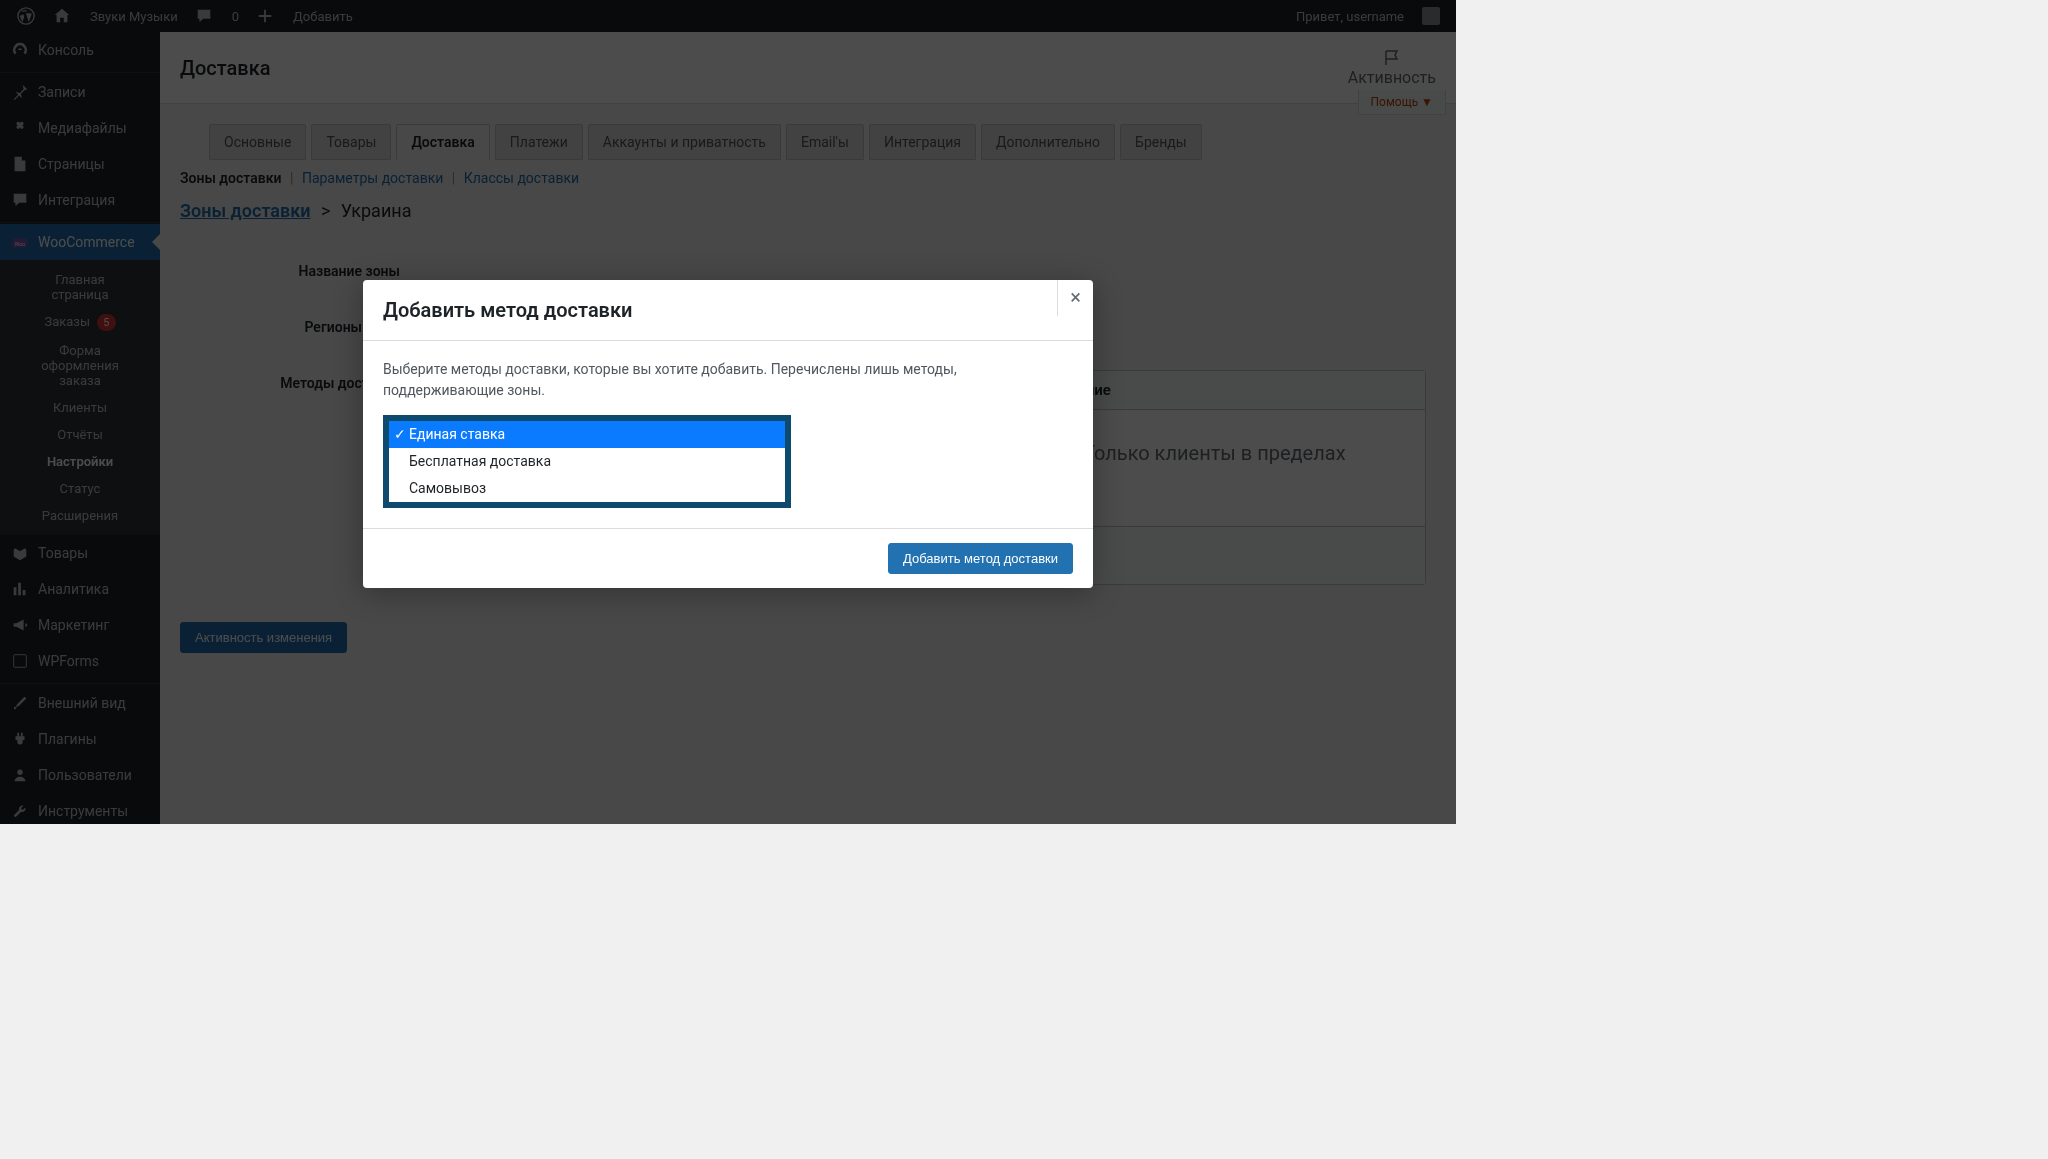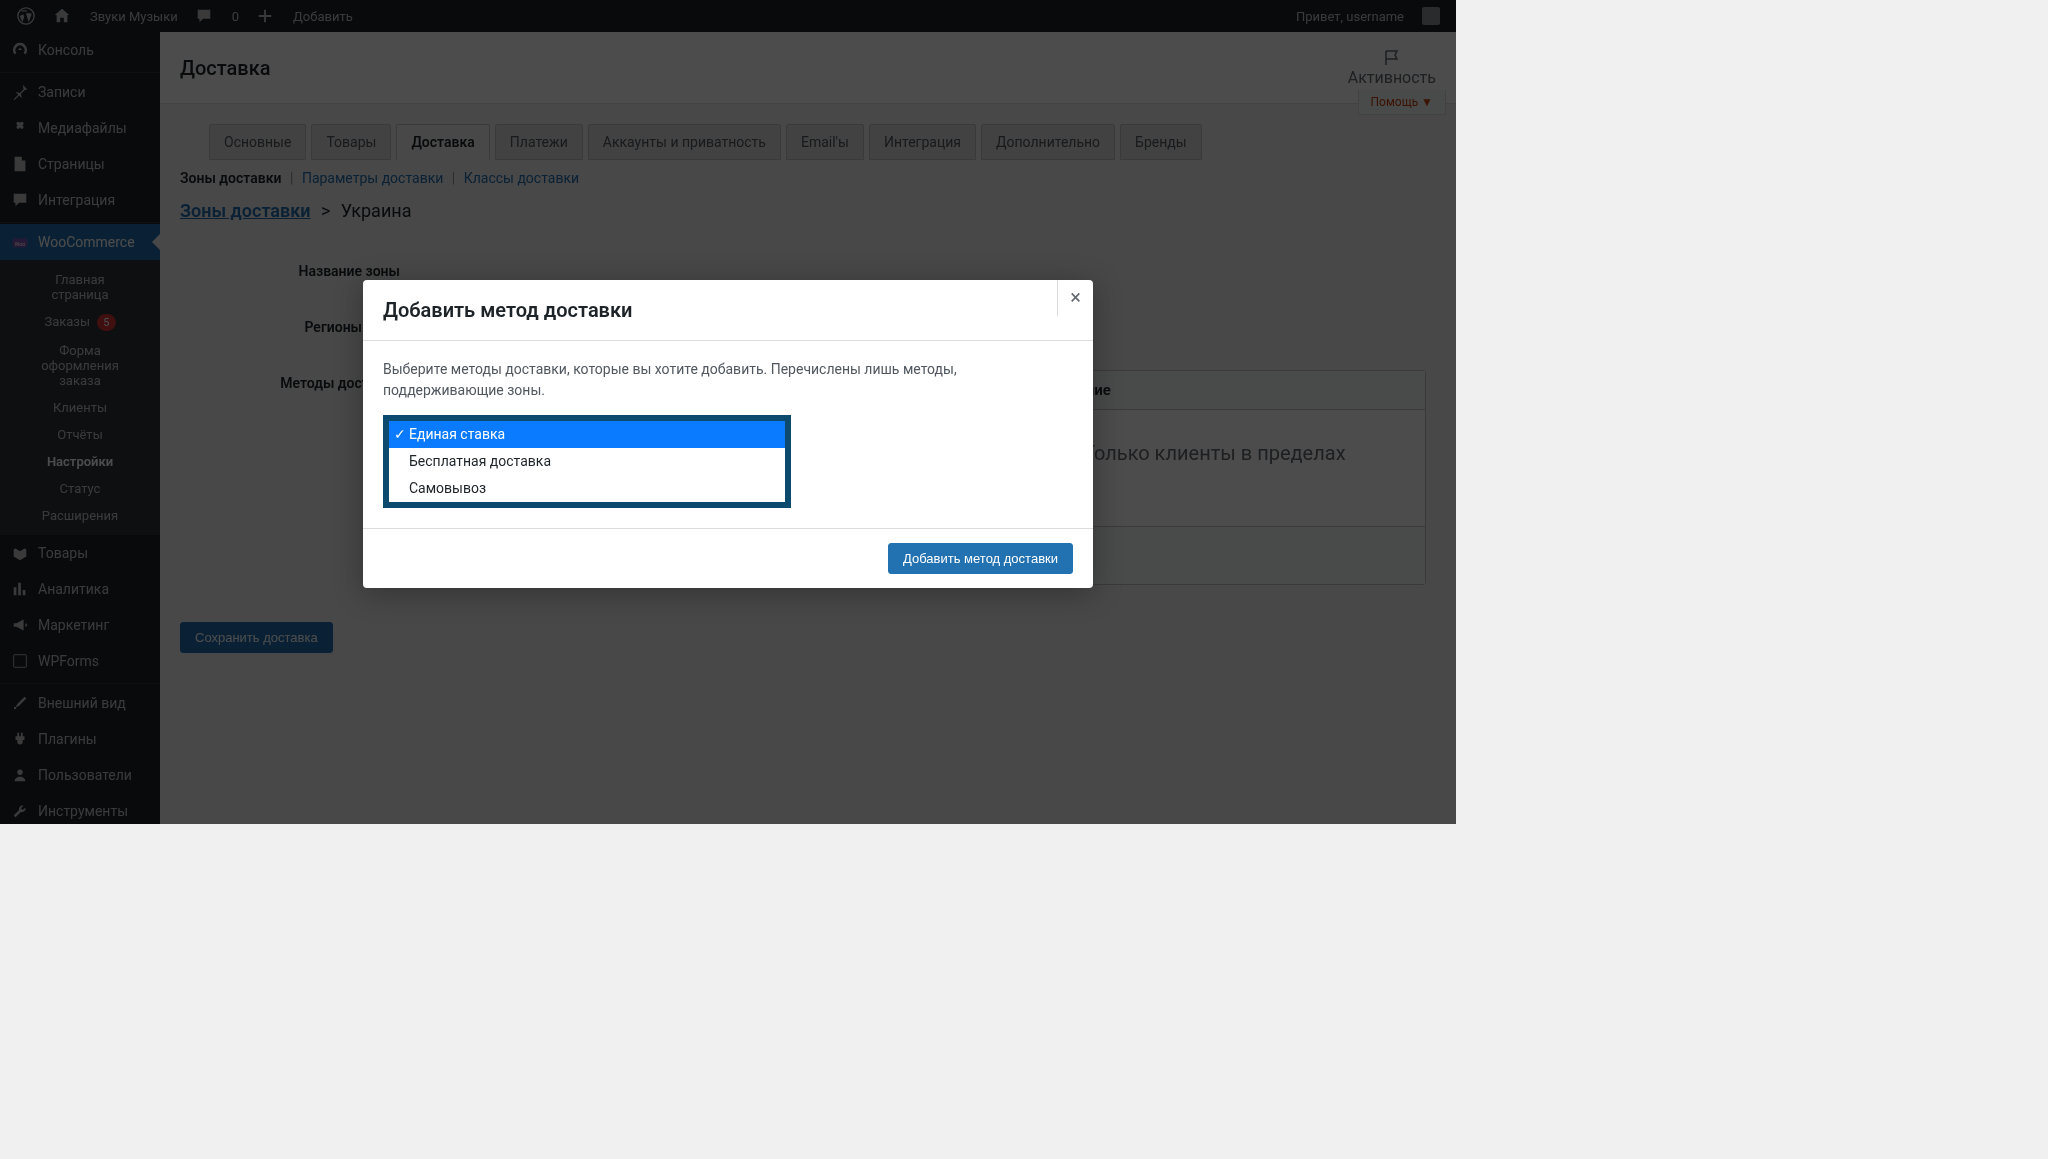--- a/index.html
+++ b/index.html
@@ -580,21 +580,21 @@
             <div class="methods-footer">
               <button class="btn-secondary">Добавить метод доставки</button>
             </div>
           </div>
         </td>
       </tr>
     </tbody>
       </table>
 
     <div class="save-section">
-      <button class="btn-primary">Сохранить доставка</button>
+      <button class="btn-primary">Активность изменения</button>
     </div>
   </div>
 </div>
 
 <div class="modal-backdrop"></div>
 <div class="modal">
   <div class="modal-header">
     <div class="modal-title">Добавить метод доставки</div>
     <div class="modal-close">
       <span>×</span>

